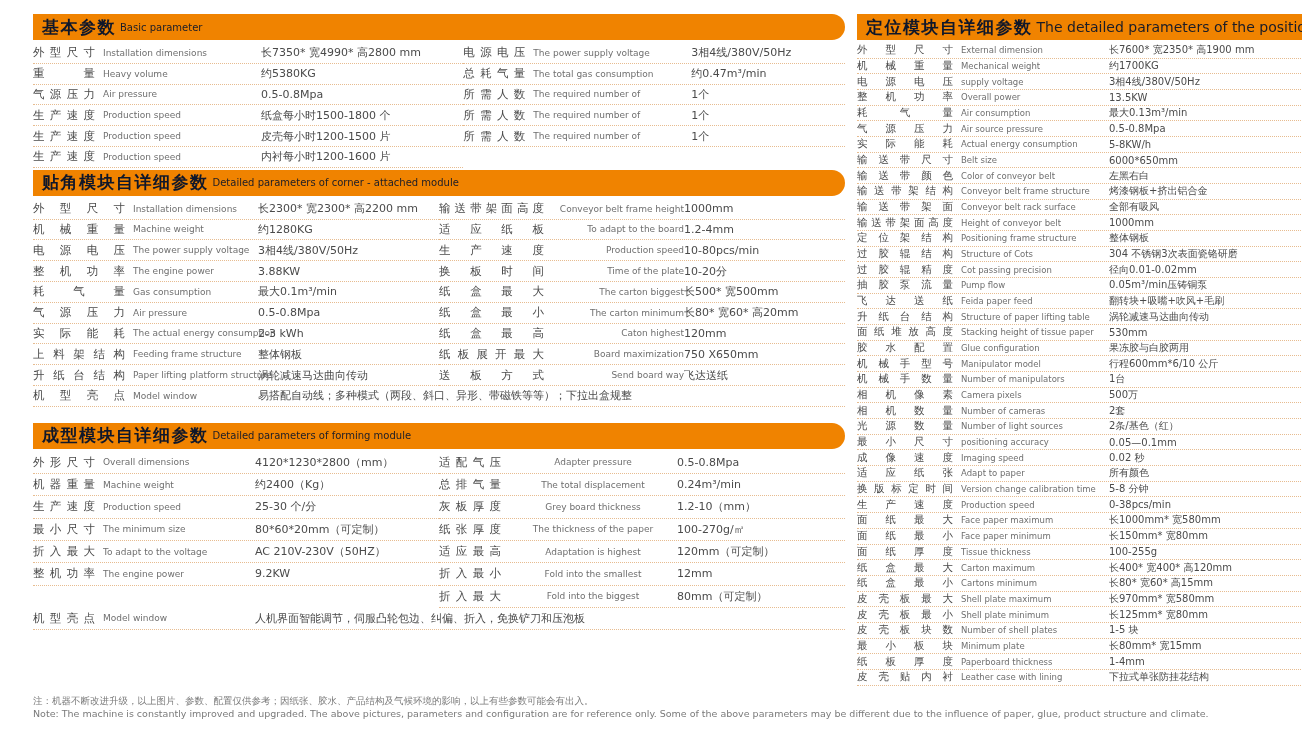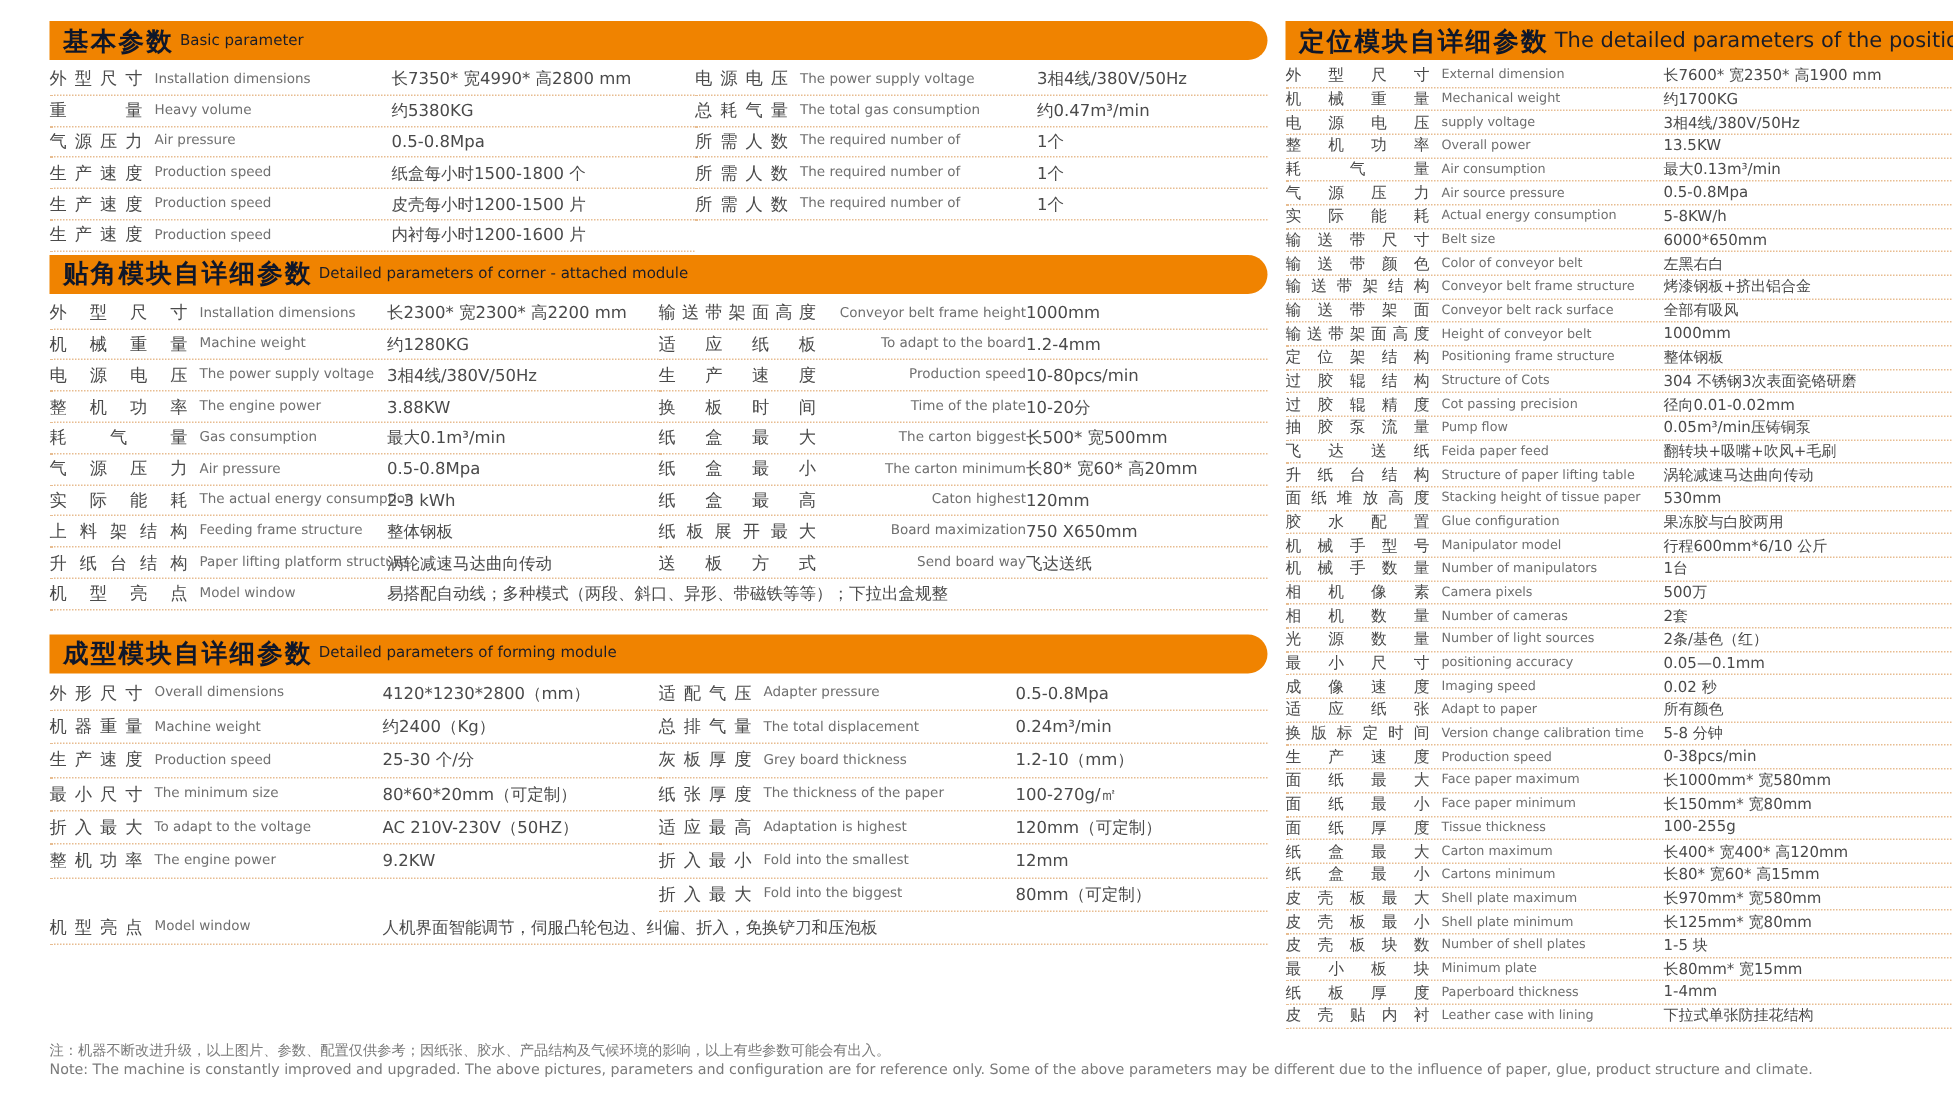--- a/index.html
+++ b/index.html
@@ -30,21 +30,21 @@
   .t-pos .row { height:15.68px; }
   .cn  { flex:none; font-size:11.5px; color:var(--label,#4A4A4A); text-align:justify; text-align-last:justify; white-space:nowrap; }
   .en  { flex:none; font-size:9px; color:var(--english,#6F6F6F); padding-left:8px; white-space:nowrap; }
   .val { font-size:11px; color:var(--value,#4A4A4A); white-space:nowrap; }
   .t-basic .cn { width:62px; }  .t-basic .en { width:166px; }
   .t-corner .h-l .cn, .t-corner .row-full .cn { width:92px; }
   .t-corner .h-l .en, .t-corner .row-full .en { width:133px; }
   .t-corner .h-r .cn { width:105px; } .t-corner .h-r .en { width:140px;text-align:right; }
   .t-forming .cn { width:62px; }
   .t-forming .h-l .en, .t-forming .row-full .en { width:160px; }
-  .t-forming .h-r .en { width:176px; }
+  .t-forming .h-r .en { width:176px;text-align:center; }
   .t-pos .cn { width:96px; font-size:10.5px; }
   .t-pos .en { width:156px; font-size:8.5px; }
   .t-pos .val { font-size:10px; }
   .t-corner { margin-top:2px; }
   .t-forming { margin-top:16px; }
   .bar { margin-bottom:3px; }
   .notes { position:absolute; left:33px; top:694px; width:1262px; color:var(--note,#7A7A7A); }
   .note-cn { font-size:9.5px; line-height:13px; white-space:nowrap; }
   .note-en { font-size:9.5px; line-height:13px; white-space:nowrap; }
 </style>

